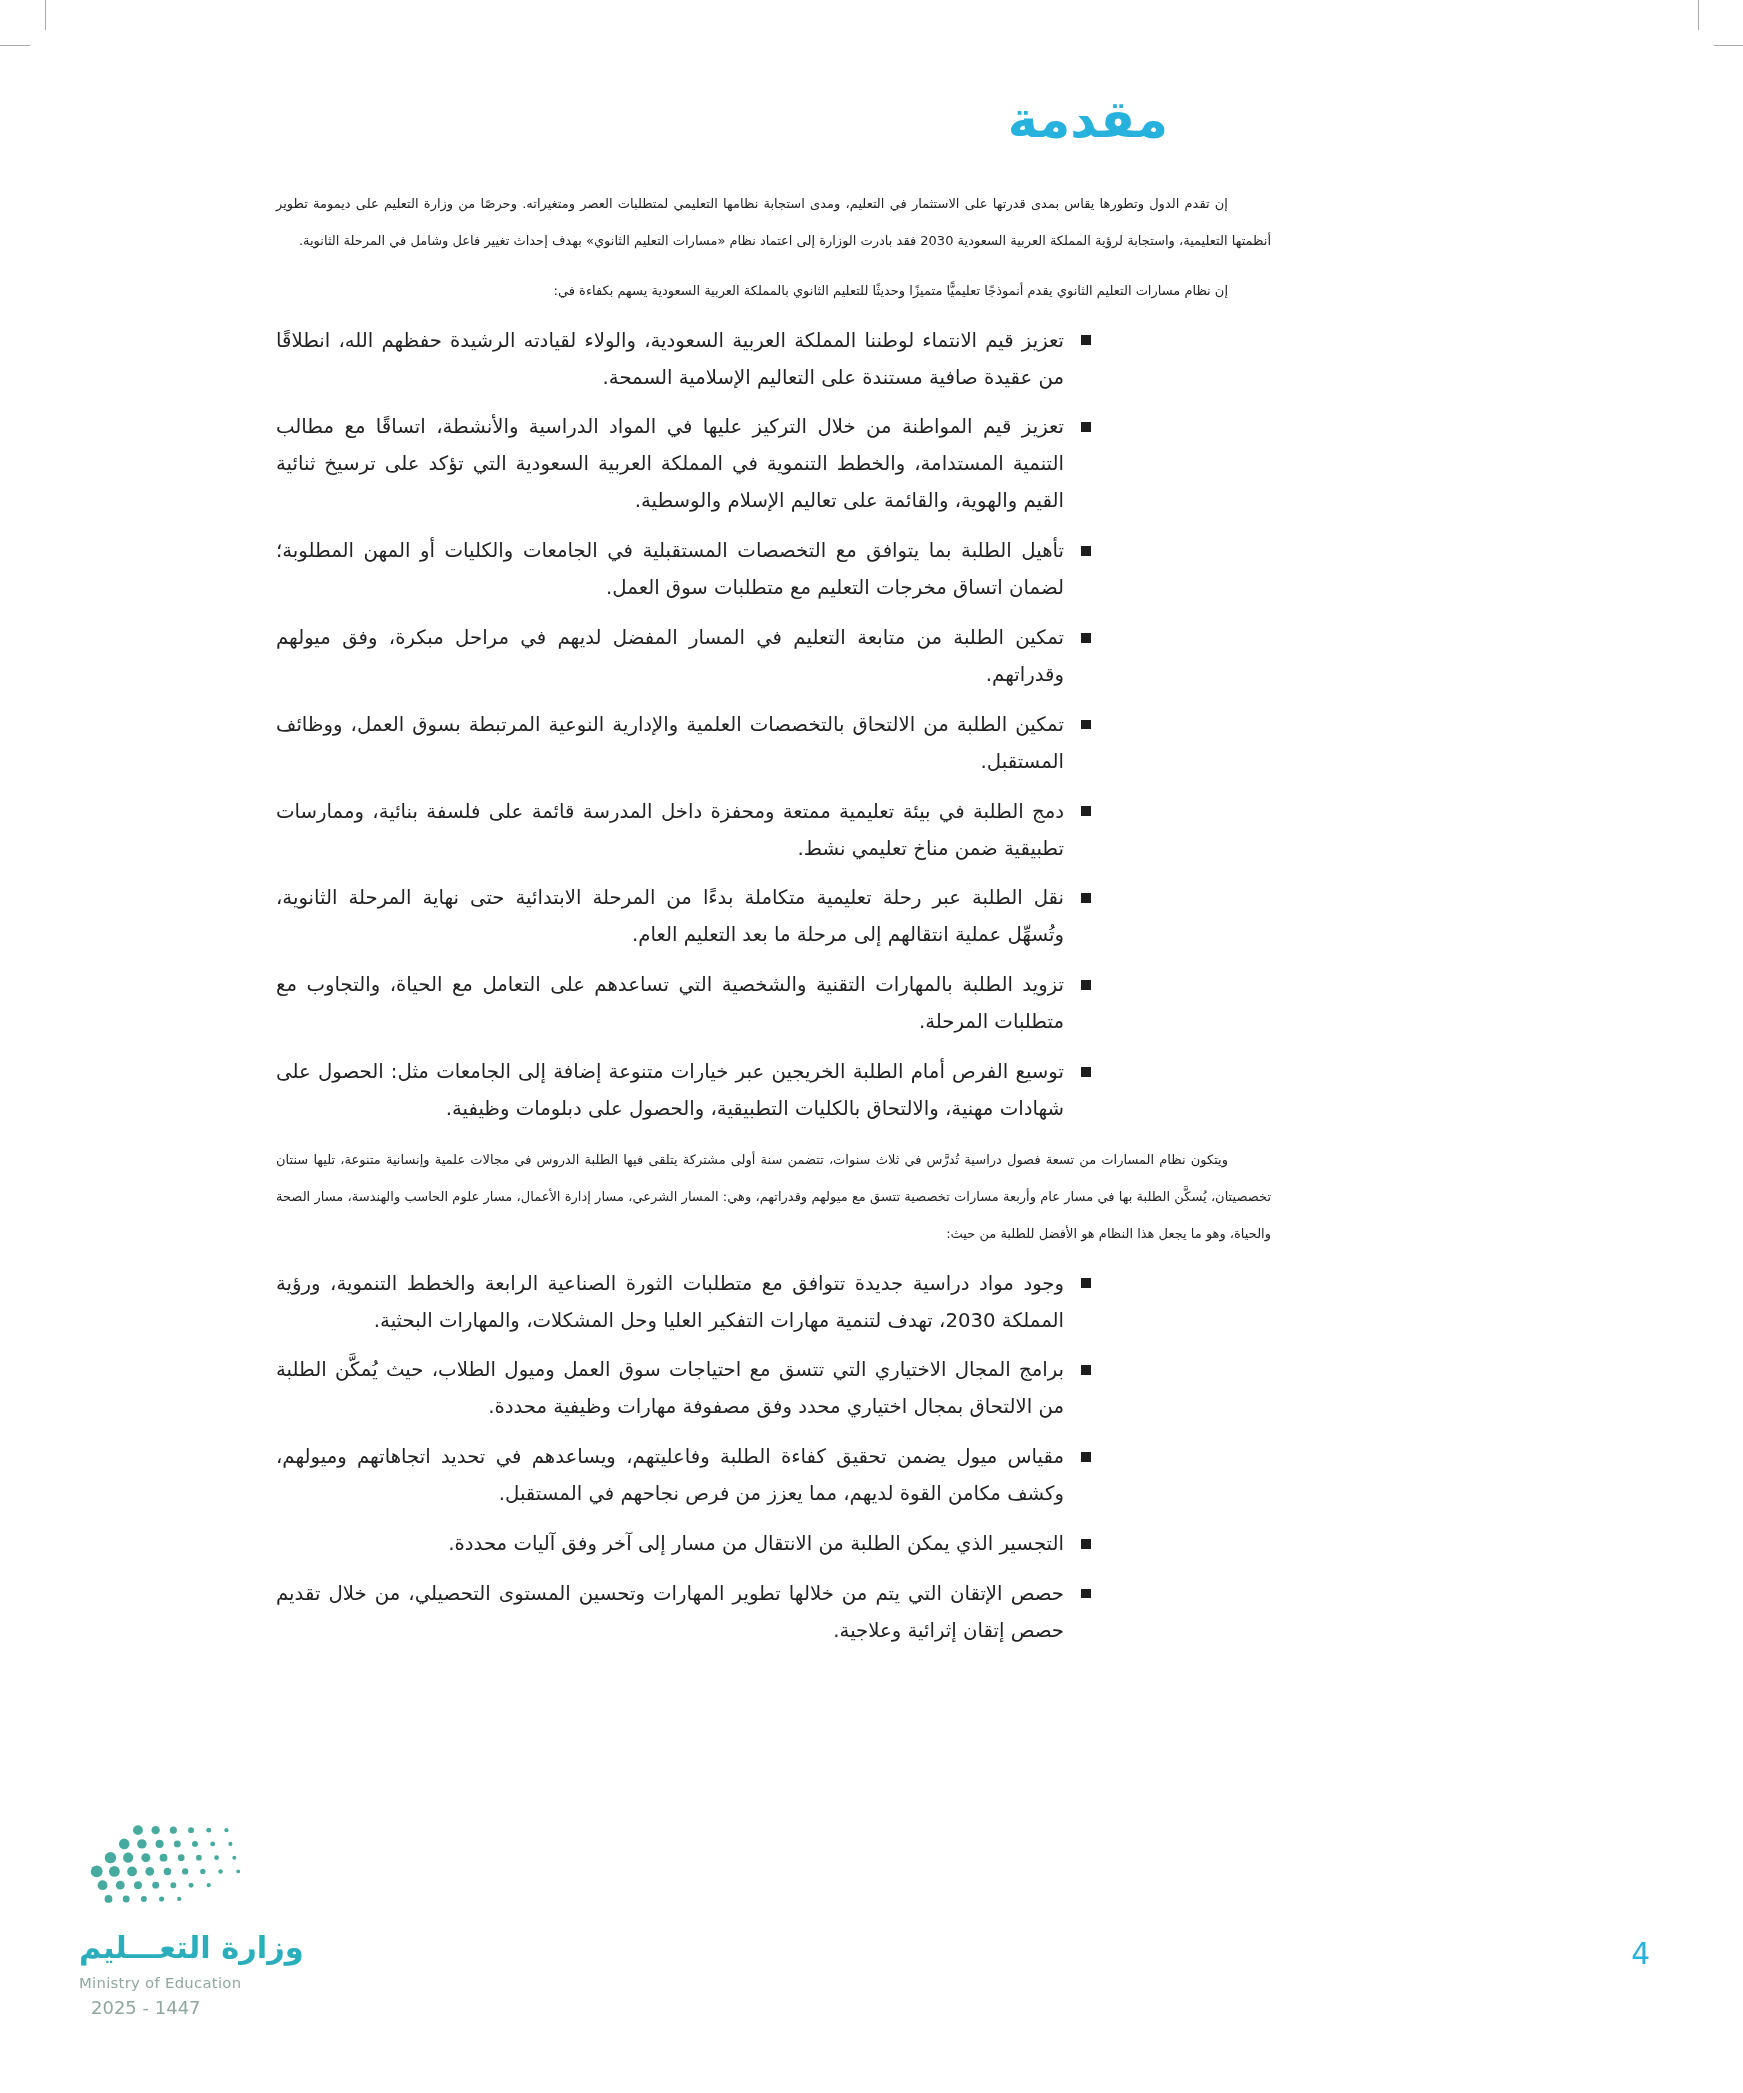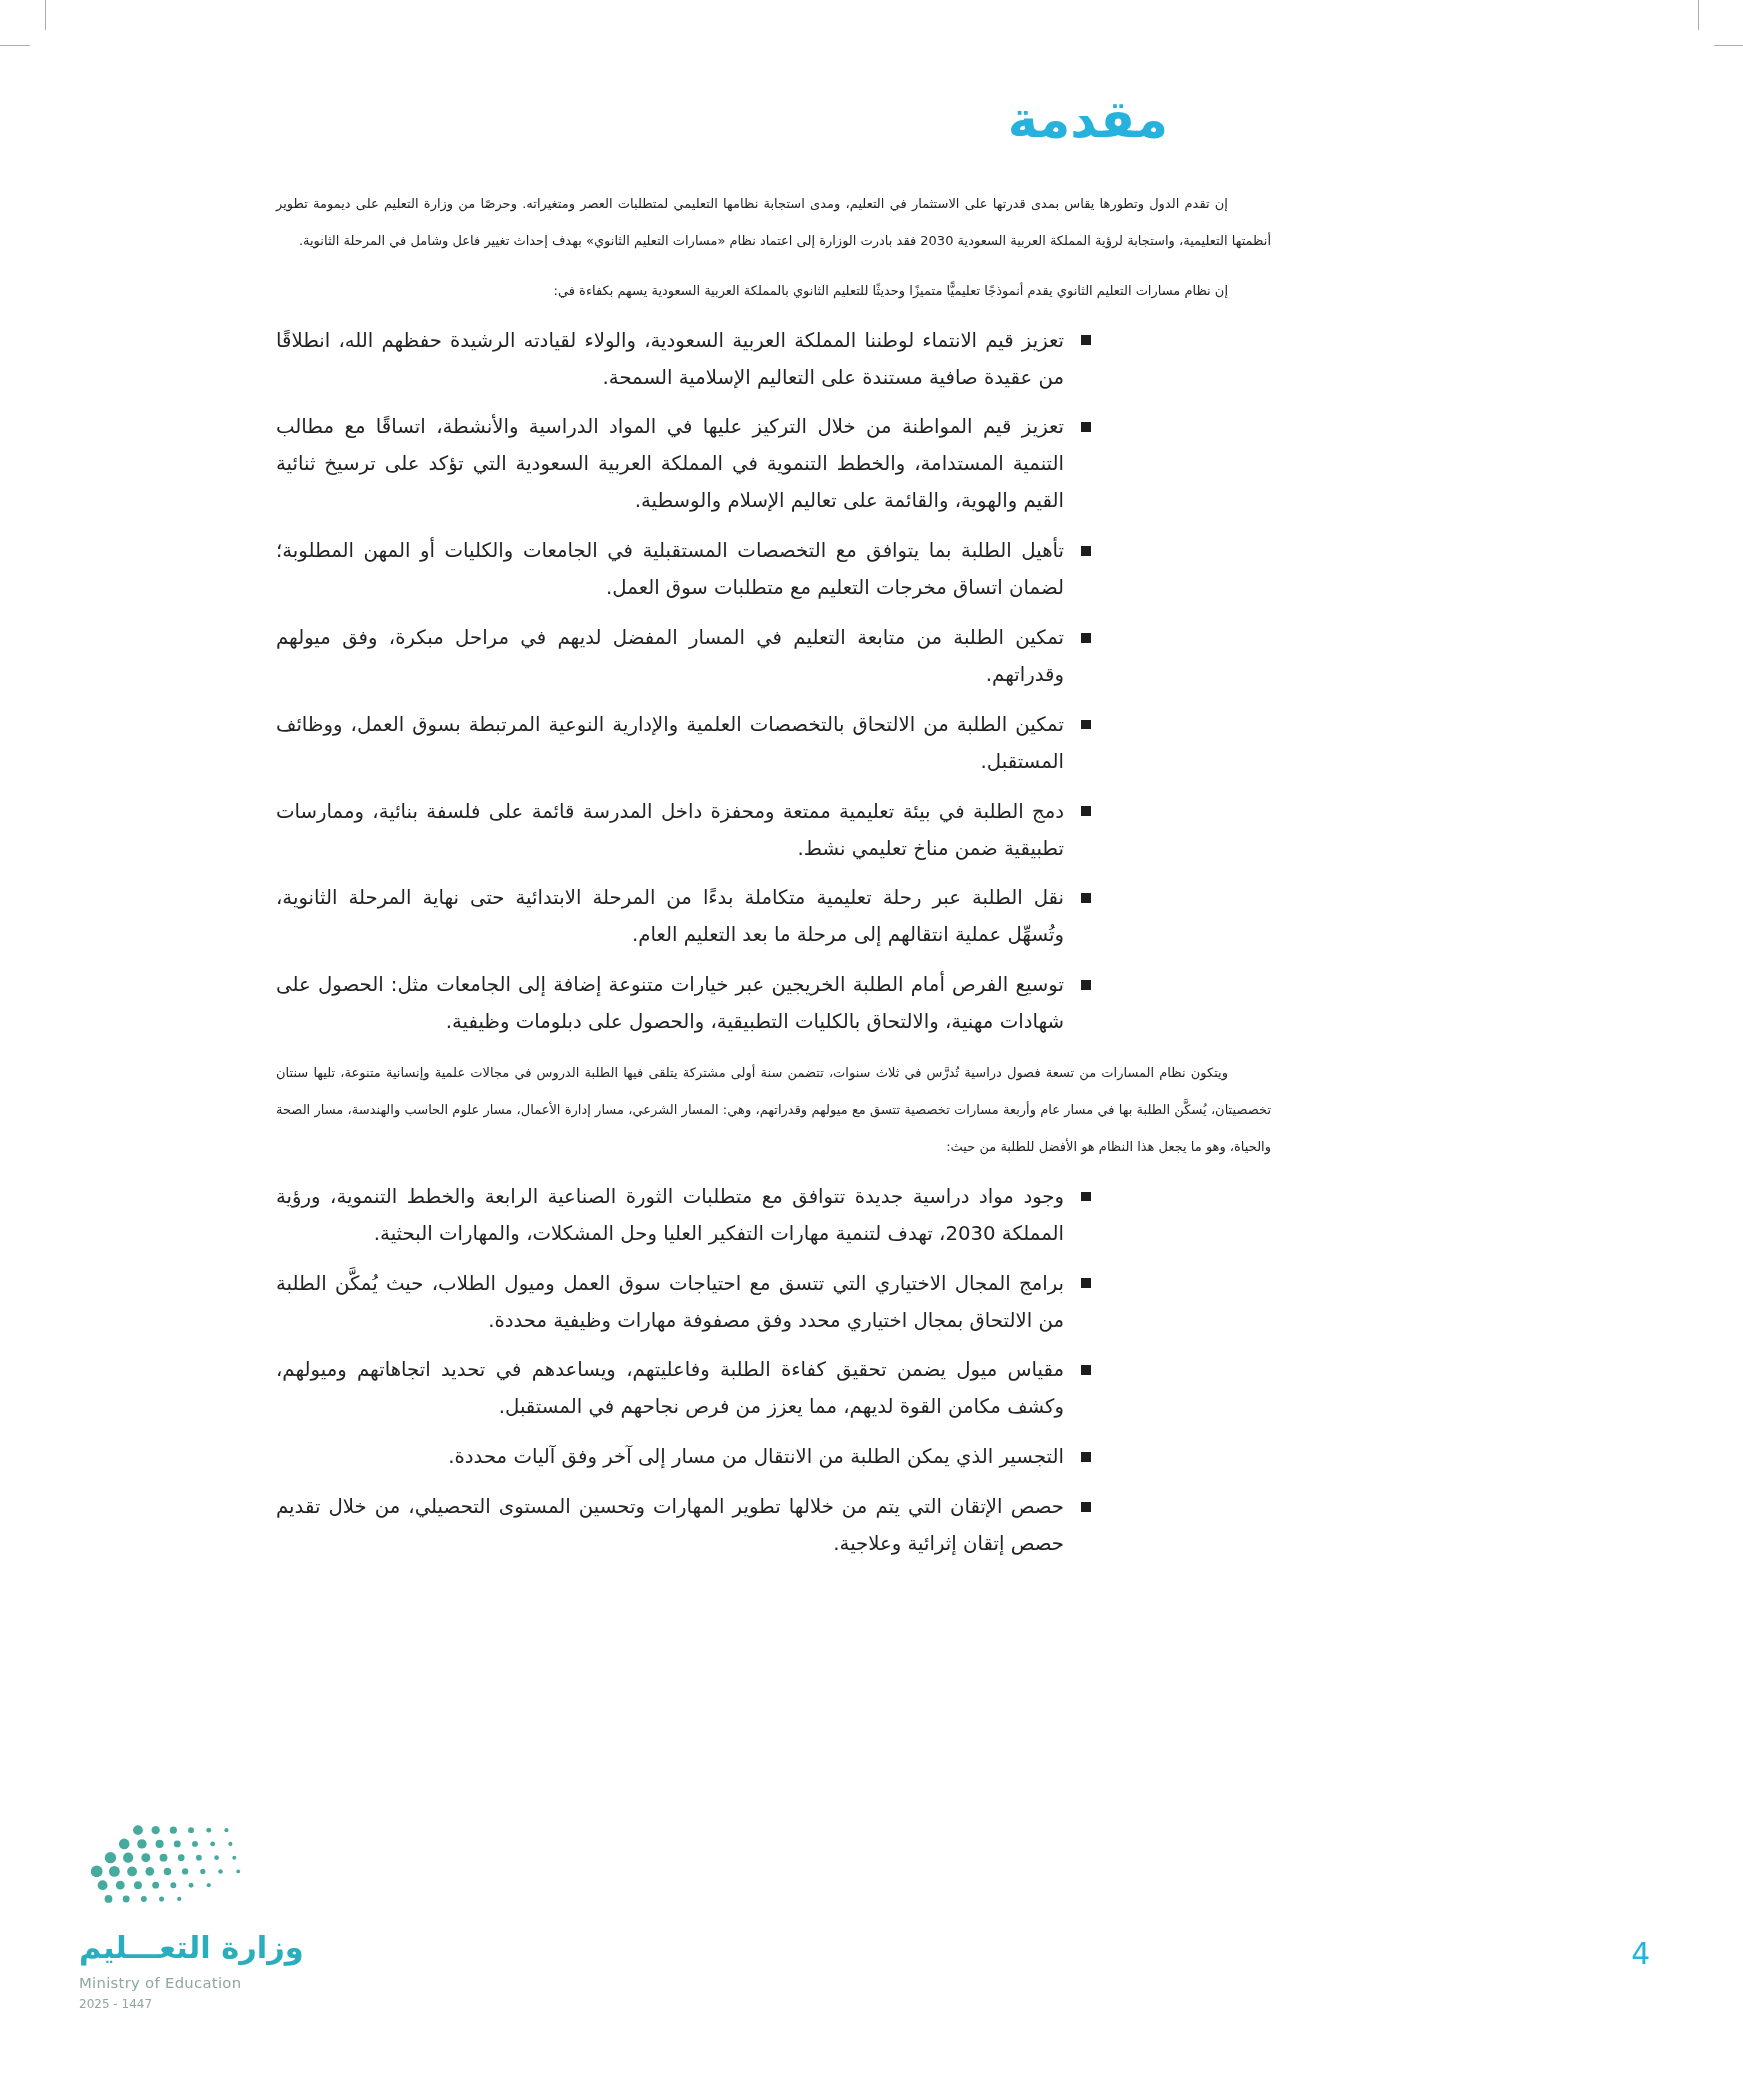--- a/index.html
+++ b/index.html
@@ -61,21 +61,21 @@
   
   .brand { position: absolute; left: 79px; top: 1820px; width: 236px; direction: ltr; }
   .brand svg { display: block; color: var(--dots, #46ab9e); }
   .brand-ar {
     direction: rtl; text-align: left;
     font-size: 30.5px; font-weight: 700;
     color: var(--brand, #2aaebc);
     margin-top: 15.8px; white-space: nowrap;
   }
   .brand-en { font-size: 14.8px; color: var(--muted, #8fa79f); margin-top: 8.9px; letter-spacing: 0.3px; }
-  .brand-years { font-size: 12px; color: var(--muted, #8fa79f); margin-top: 5.9px; }
+  .brand-years { font-size: 18px; color: var(--muted, #8fa79f); margin-top: 5.9px; margin-left: 12px; }
 
   .pagenum {
     position: absolute;
     right: 94px; top: 1937px;
     font-size: 29.6px;
     color: var(--accent, #27b2dd);
     direction: ltr;
   }
 </style>
 </head>
@@ -115,20 +115,24 @@
         <span class="sq"></span>
         <span>تمكين الطلبة من الالتحاق بالتخصصات العلمية والإدارية النوعية المرتبطة بسوق العمل، ووظائف المستقبل.</span>
       </li>
         <li>
         <span class="sq"></span>
         <span>دمج الطلبة في بيئة تعليمية ممتعة ومحفزة داخل المدرسة قائمة على فلسفة بنائية، وممارسات تطبيقية ضمن مناخ تعليمي نشط.</span>
       </li>
         <li>
         <span class="sq"></span>
         <span>نقل الطلبة عبر رحلة تعليمية متكاملة بدءًا من المرحلة الابتدائية حتى نهاية المرحلة الثانوية، وتُسهِّل عملية انتقالهم إلى مرحلة ما بعد التعليم العام.</span>
+      </li>
+        <li>
+        <span class="sq"></span>
+        <span>تزويد الطلبة بالمهارات التقنية والشخصية التي تساعدهم على التعامل مع الحياة، والتجاوب مع متطلبات المرحلة.</span>
       </li>
         <li>
         <span class="sq"></span>
         <span>توسيع الفرص أمام الطلبة الخريجين عبر خيارات متنوعة إضافة إلى الجامعات مثل: الحصول على شهادات مهنية، والالتحاق بالكليات التطبيقية، والحصول على دبلومات وظيفية.</span>
       </li>
       </ul>
 
     <p class="para">ويتكون نظام المسارات من تسعة فصول دراسية تُدرَّس في ثلاث سنوات، تتضمن سنة أولى مشتركة يتلقى فيها الطلبة الدروس في مجالات علمية وإنسانية متنوعة، تليها سنتان تخصصيتان، يُسكَّن الطلبة بها في مسار عام وأربعة مسارات تخصصية تتسق مع ميولهم وقدراتهم، وهي: المسار الشرعي، مسار إدارة الأعمال، مسار علوم الحاسب والهندسة، مسار الصحة والحياة، وهو ما يجعل هذا النظام هو الأفضل للطلبة من حيث:</p>
 
     <ul class="bullets">

